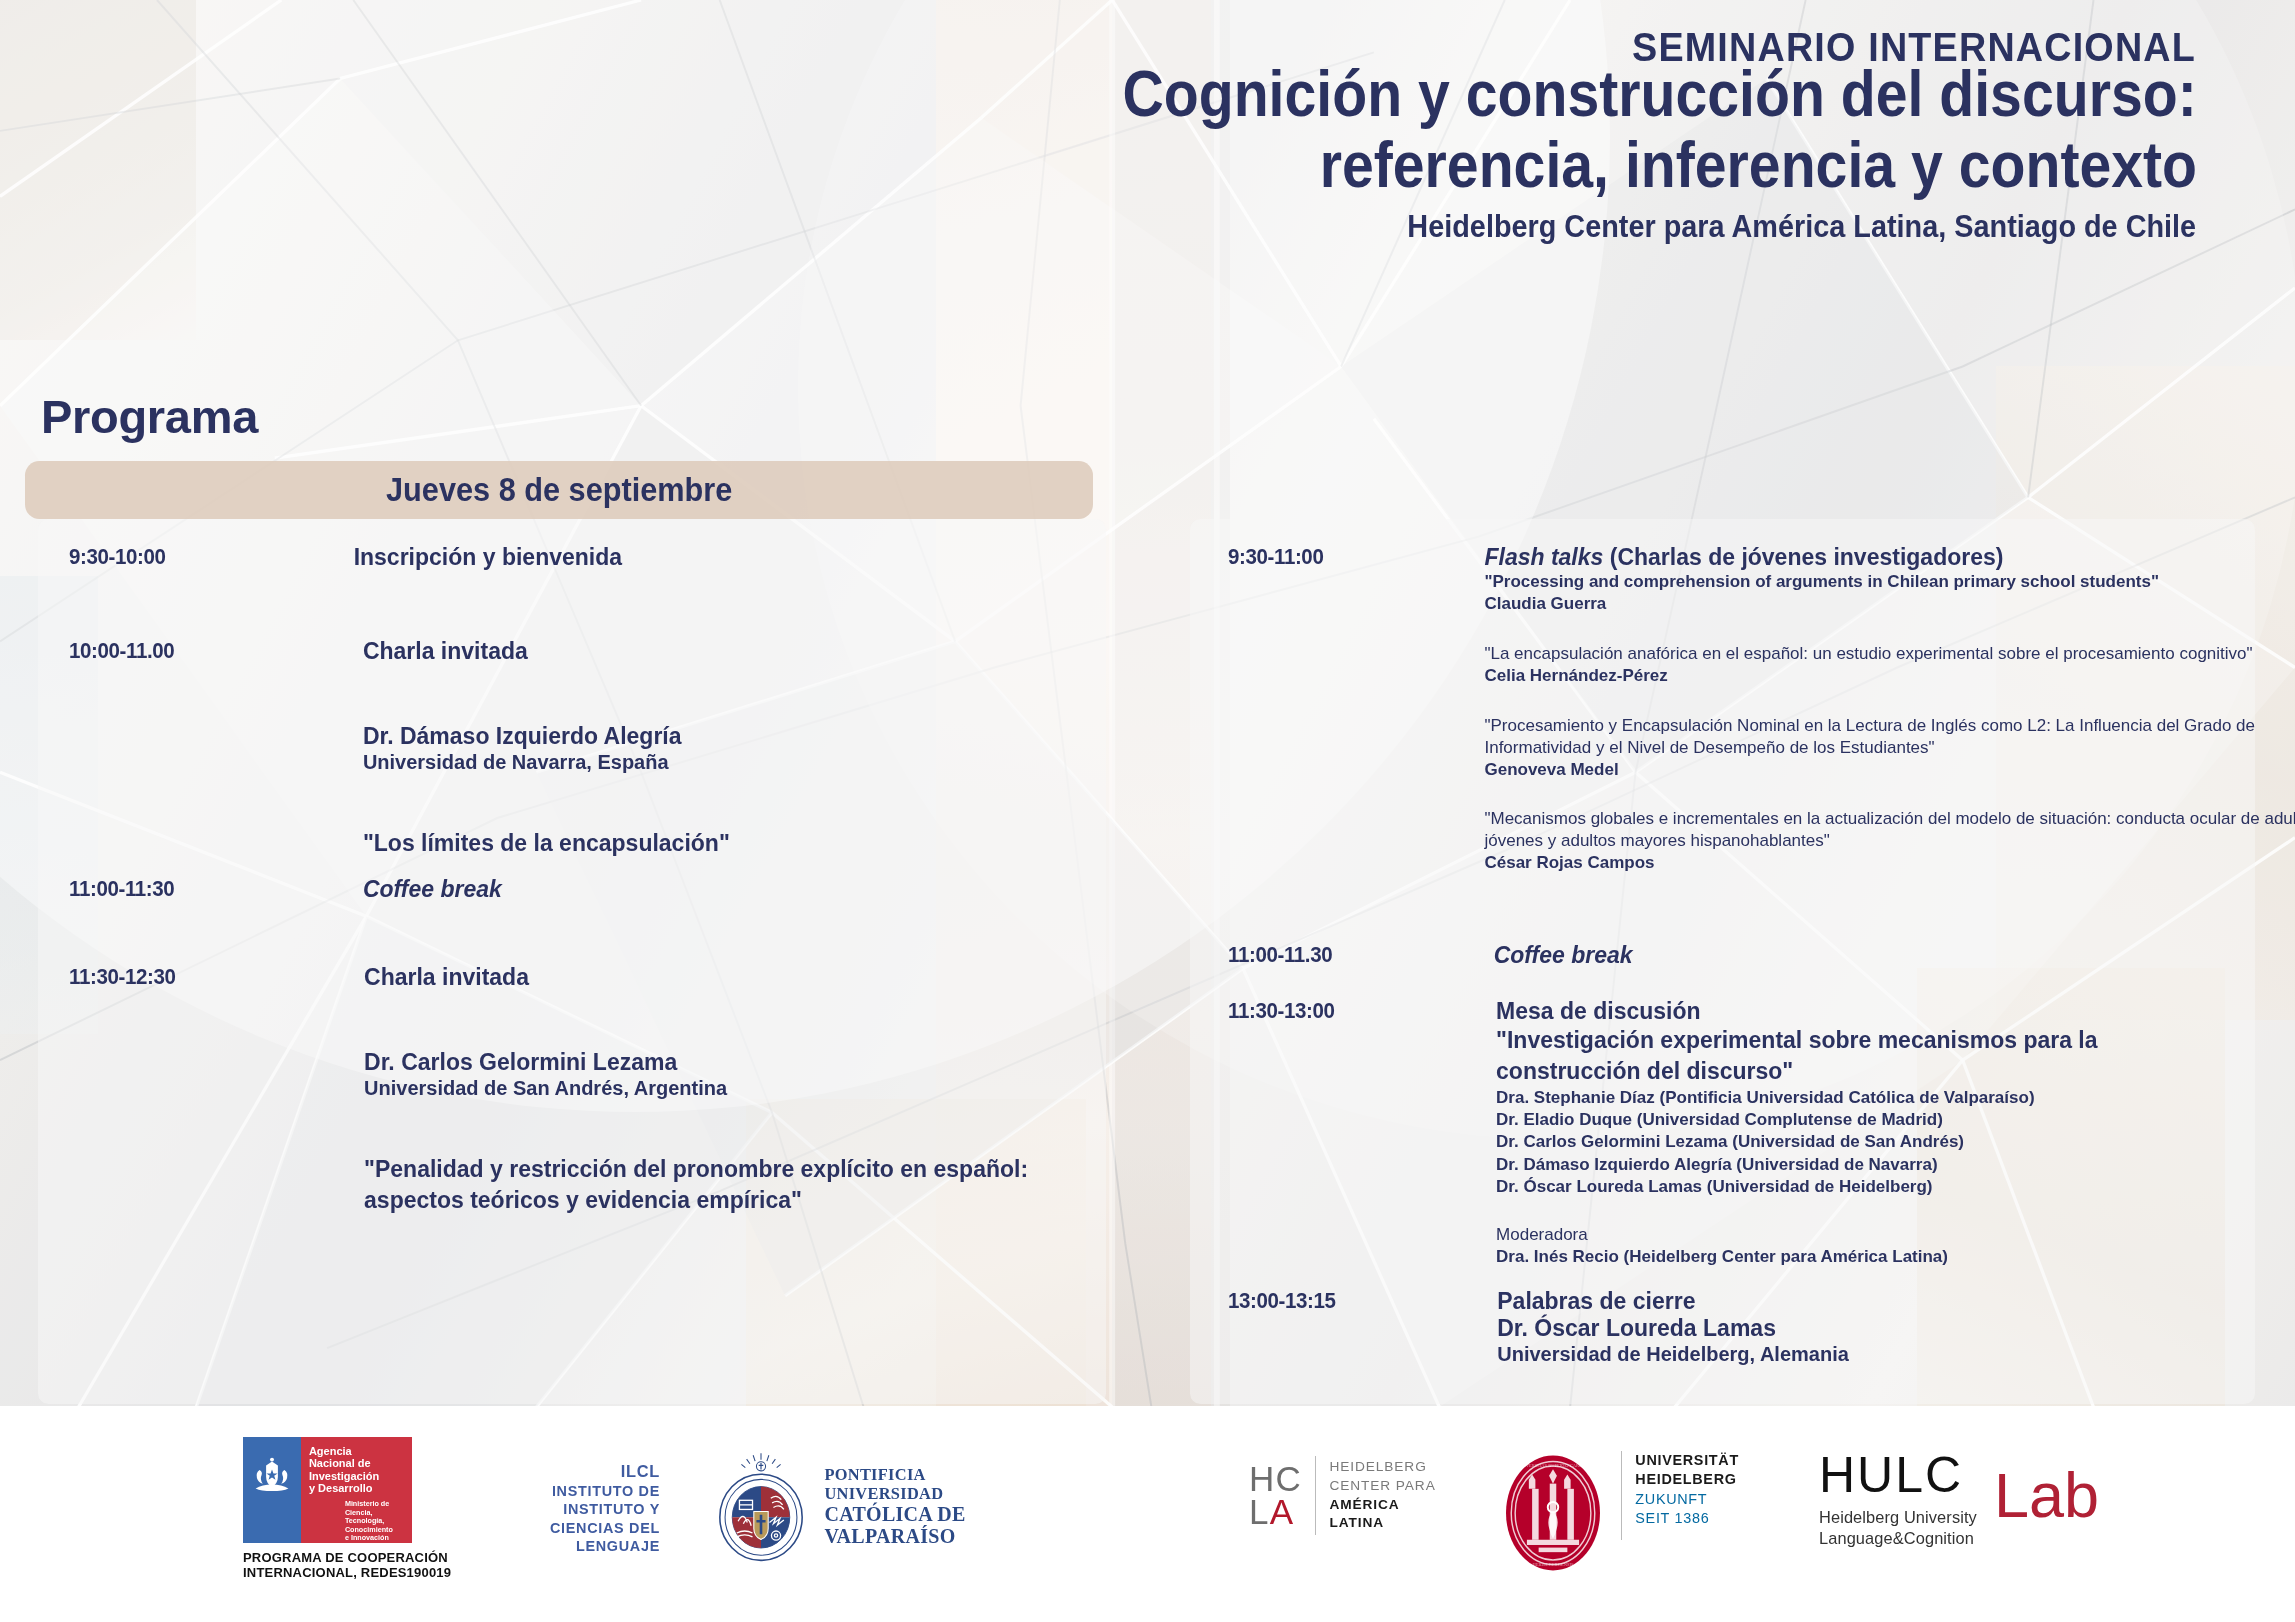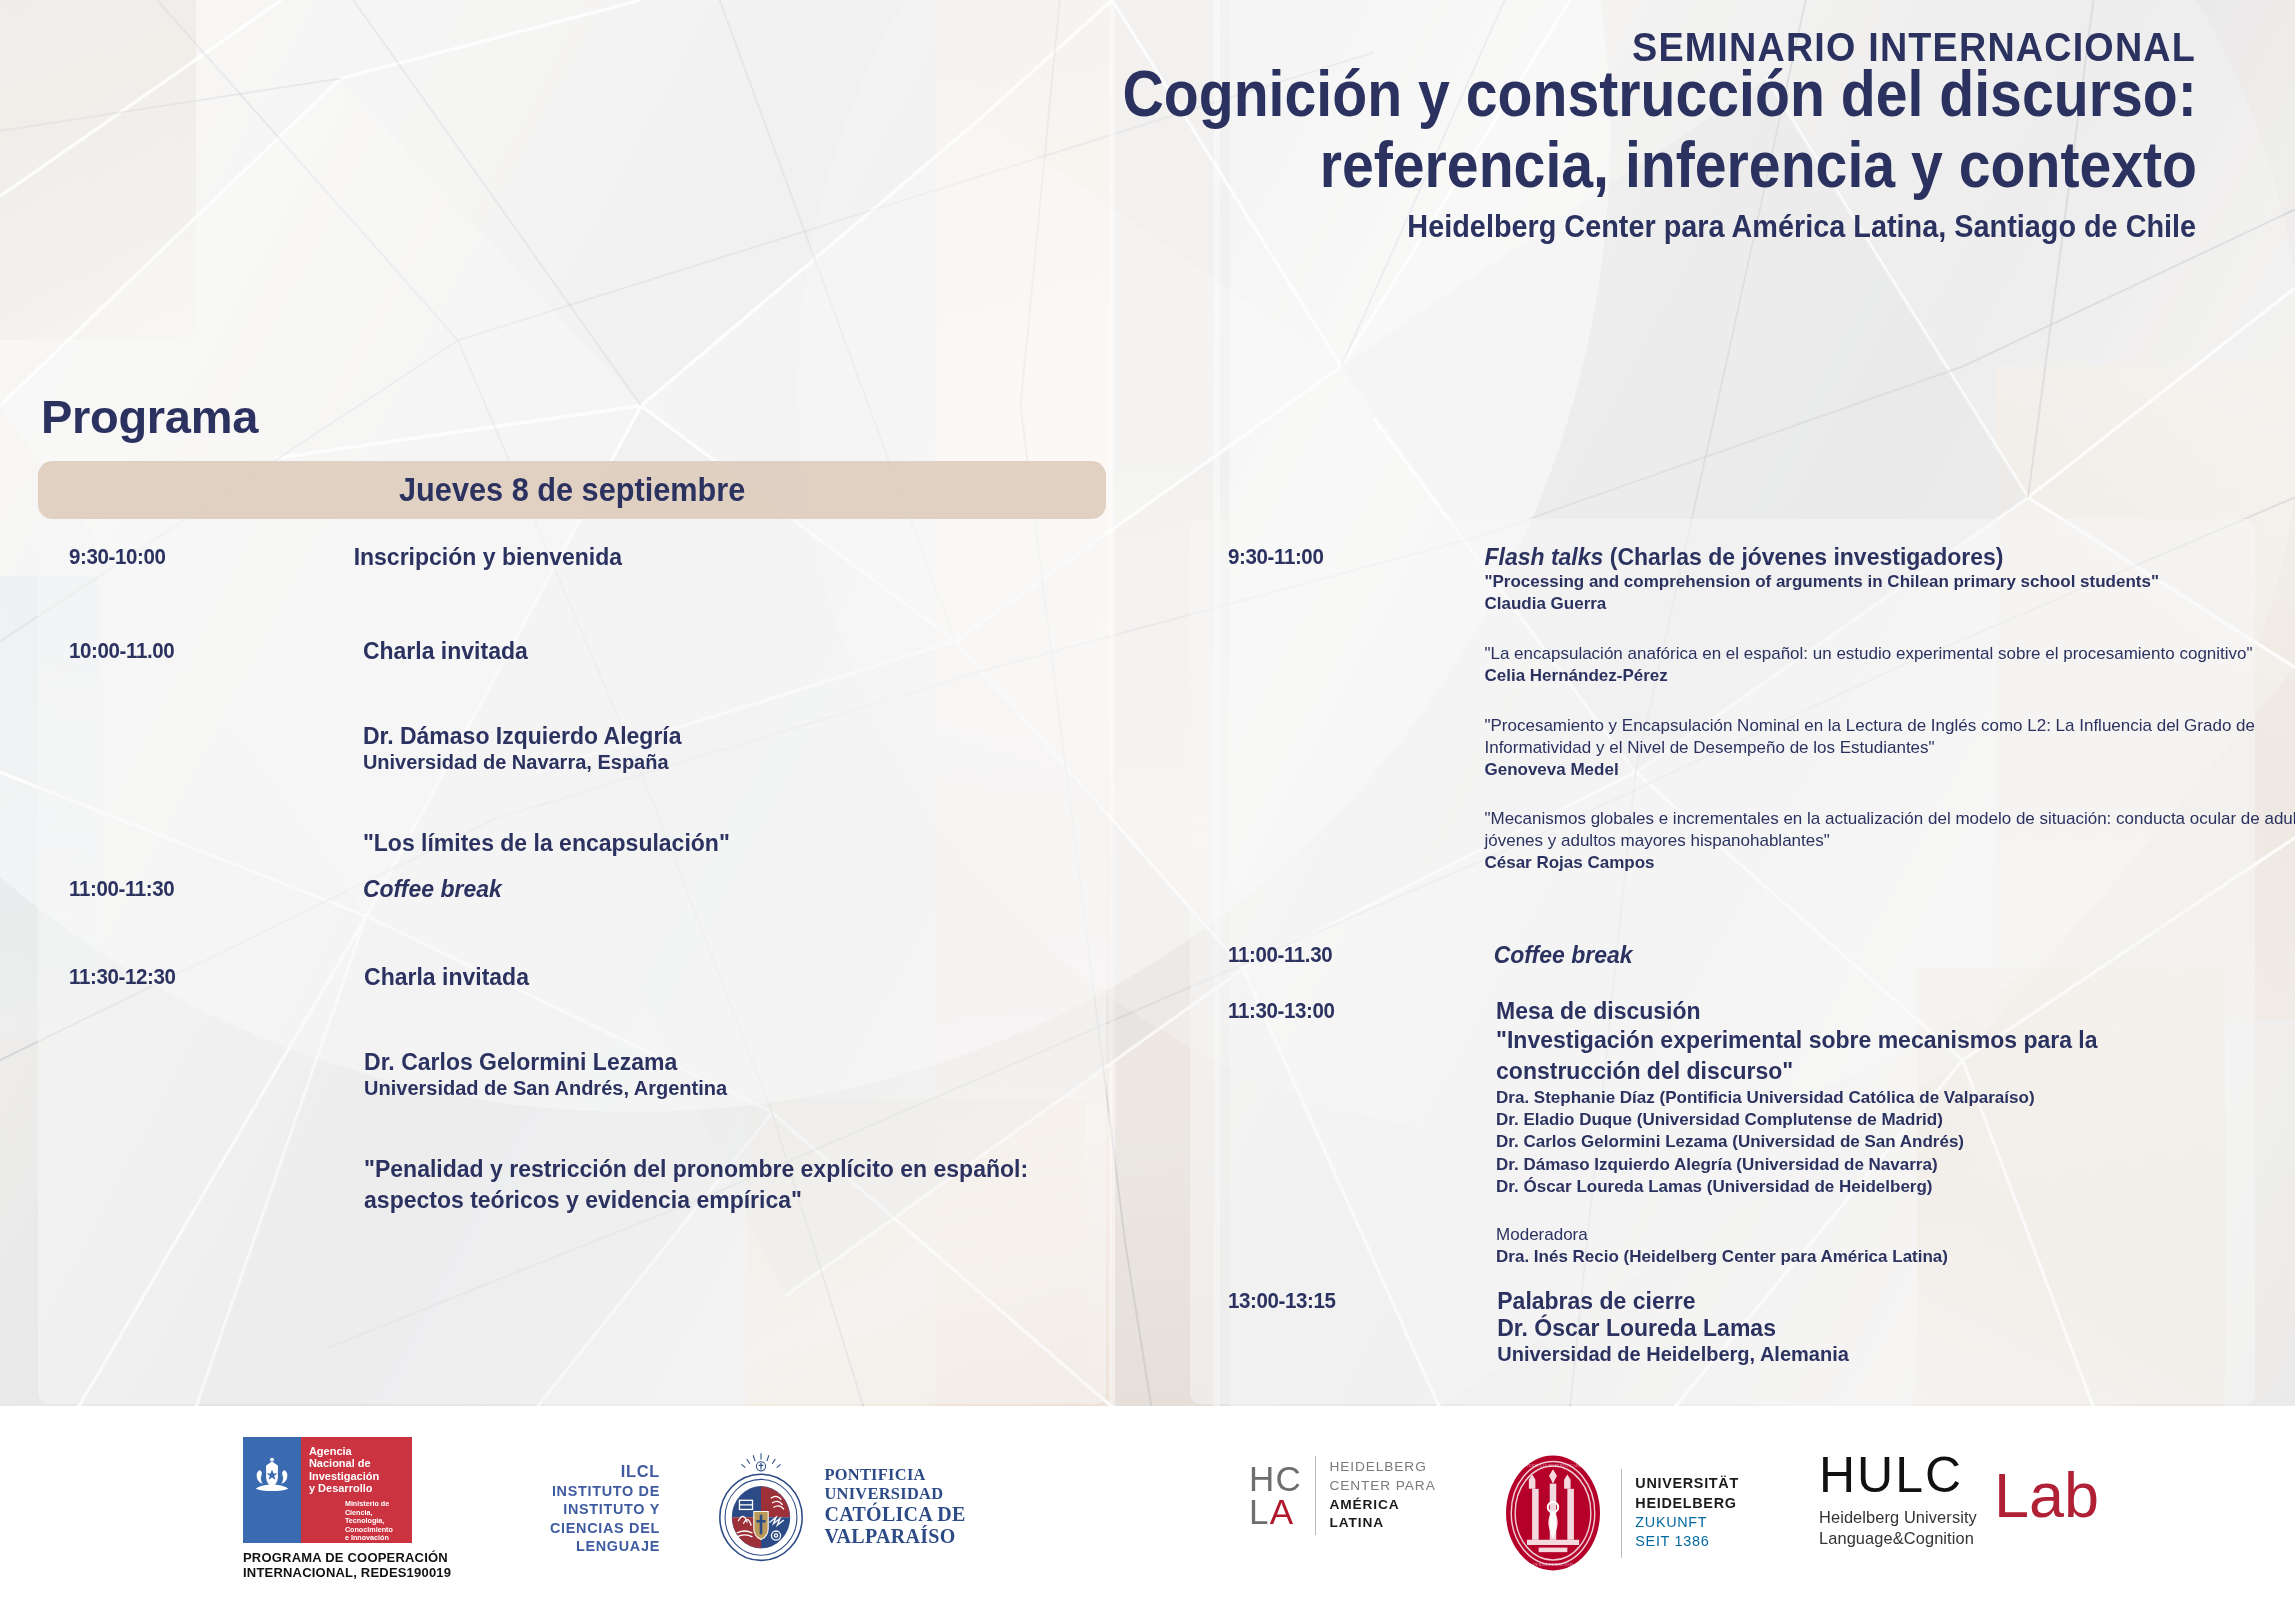--- a/index.html
+++ b/index.html
@@ -51,21 +51,21 @@
      font-family:"Liberation Sans Narrow","Liberation Sans",sans-serif;transform:scaleX(.88);transform-origin:right center;
      white-space:nowrap;}
   .venue{right:99px;top:209px;font-size:31px;font-weight:700;
      font-family:"Liberation Sans Narrow","Liberation Sans",sans-serif;transform:scaleX(.93);transform-origin:right center;
      white-space:nowrap;}
 
   .programa{position:absolute;left:41px;top:389px;font-size:47px;font-weight:700;color:#2b3260;letter-spacing:-0.3px;}
 
   
   .col{position:absolute;top:461px;}
-  .col-left{left:38px;width:1068px;}
+  .col-left{left:25px;width:1068px;}
   .col-right{left:1190px;width:1065px;}
 
   .daybar{height:58px;border-radius:14.4px;display:flex;align-items:center;justify-content:center;}
   .daybar.left{background:rgba(222,205,190,.92);}
   .daybar.right{background:rgba(190,212,211,.92);}
   .daybar span{font-size:33px;font-weight:700;color:#2b3260;
      font-family:"Liberation Sans Narrow","Liberation Sans",sans-serif;transform:scaleX(.93);}
 
   .panel{position:absolute;top:519px;background:rgba(247,247,248,.50);border-radius:10.5px;}
   .panel-left{left:38px;width:1068px;height:885px;}
@@ -129,21 +129,21 @@
   
   .hcla{left:1249px;top:1456px;display:flex;align-items:center;}
   .hcla-mark{font-size:35px;font-weight:400;line-height:.92;letter-spacing:1.3px;color:#6e6e6e;
              font-family:"Liberation Sans",sans-serif;}
   .hcla-mark .r{color:#b2182b;}
   .hcla-div{width:1.3px;height:79px;background:#bbb;margin:0 13px;}
   .hcla-txt div{font-size:13.7px;line-height:1.36;letter-spacing:0.9px;color:#7a7a7a;font-weight:400;}
   .hcla-txt div.b{color:#1a1a1a;font-weight:700;}
 
   
-  .uhd{left:1498px;top:1451px;display:flex;align-items:center;}
+  .uhd{left:1498px;top:1451px;display:flex;align-items:flex-start;}
   .uhd-div{width:1.3px;height:89px;background:#bbb;margin:0 13px;}
   .uhd-txt div{font-size:14.4px;line-height:1.34;letter-spacing:0.7px;color:#1a1a1a;font-weight:700;}
   .uhd-txt div.g{color:#0369a1;font-weight:400;}
 
   
   .hulc{left:1819px;top:1453px;}
   .hulc-row{display:flex;align-items:flex-start;}
   .hulc-l{font-size:50px;font-weight:400;letter-spacing:2px;color:#111;line-height:.9;}
   .hulc-lab{font-size:63px;font-weight:400;color:#b02135;line-height:.78;margin-left:17px;margin-top:18.3px;}
   .hulc-sub div{font-size:16.4px;color:#333;line-height:1.24;letter-spacing:0.1px;}

